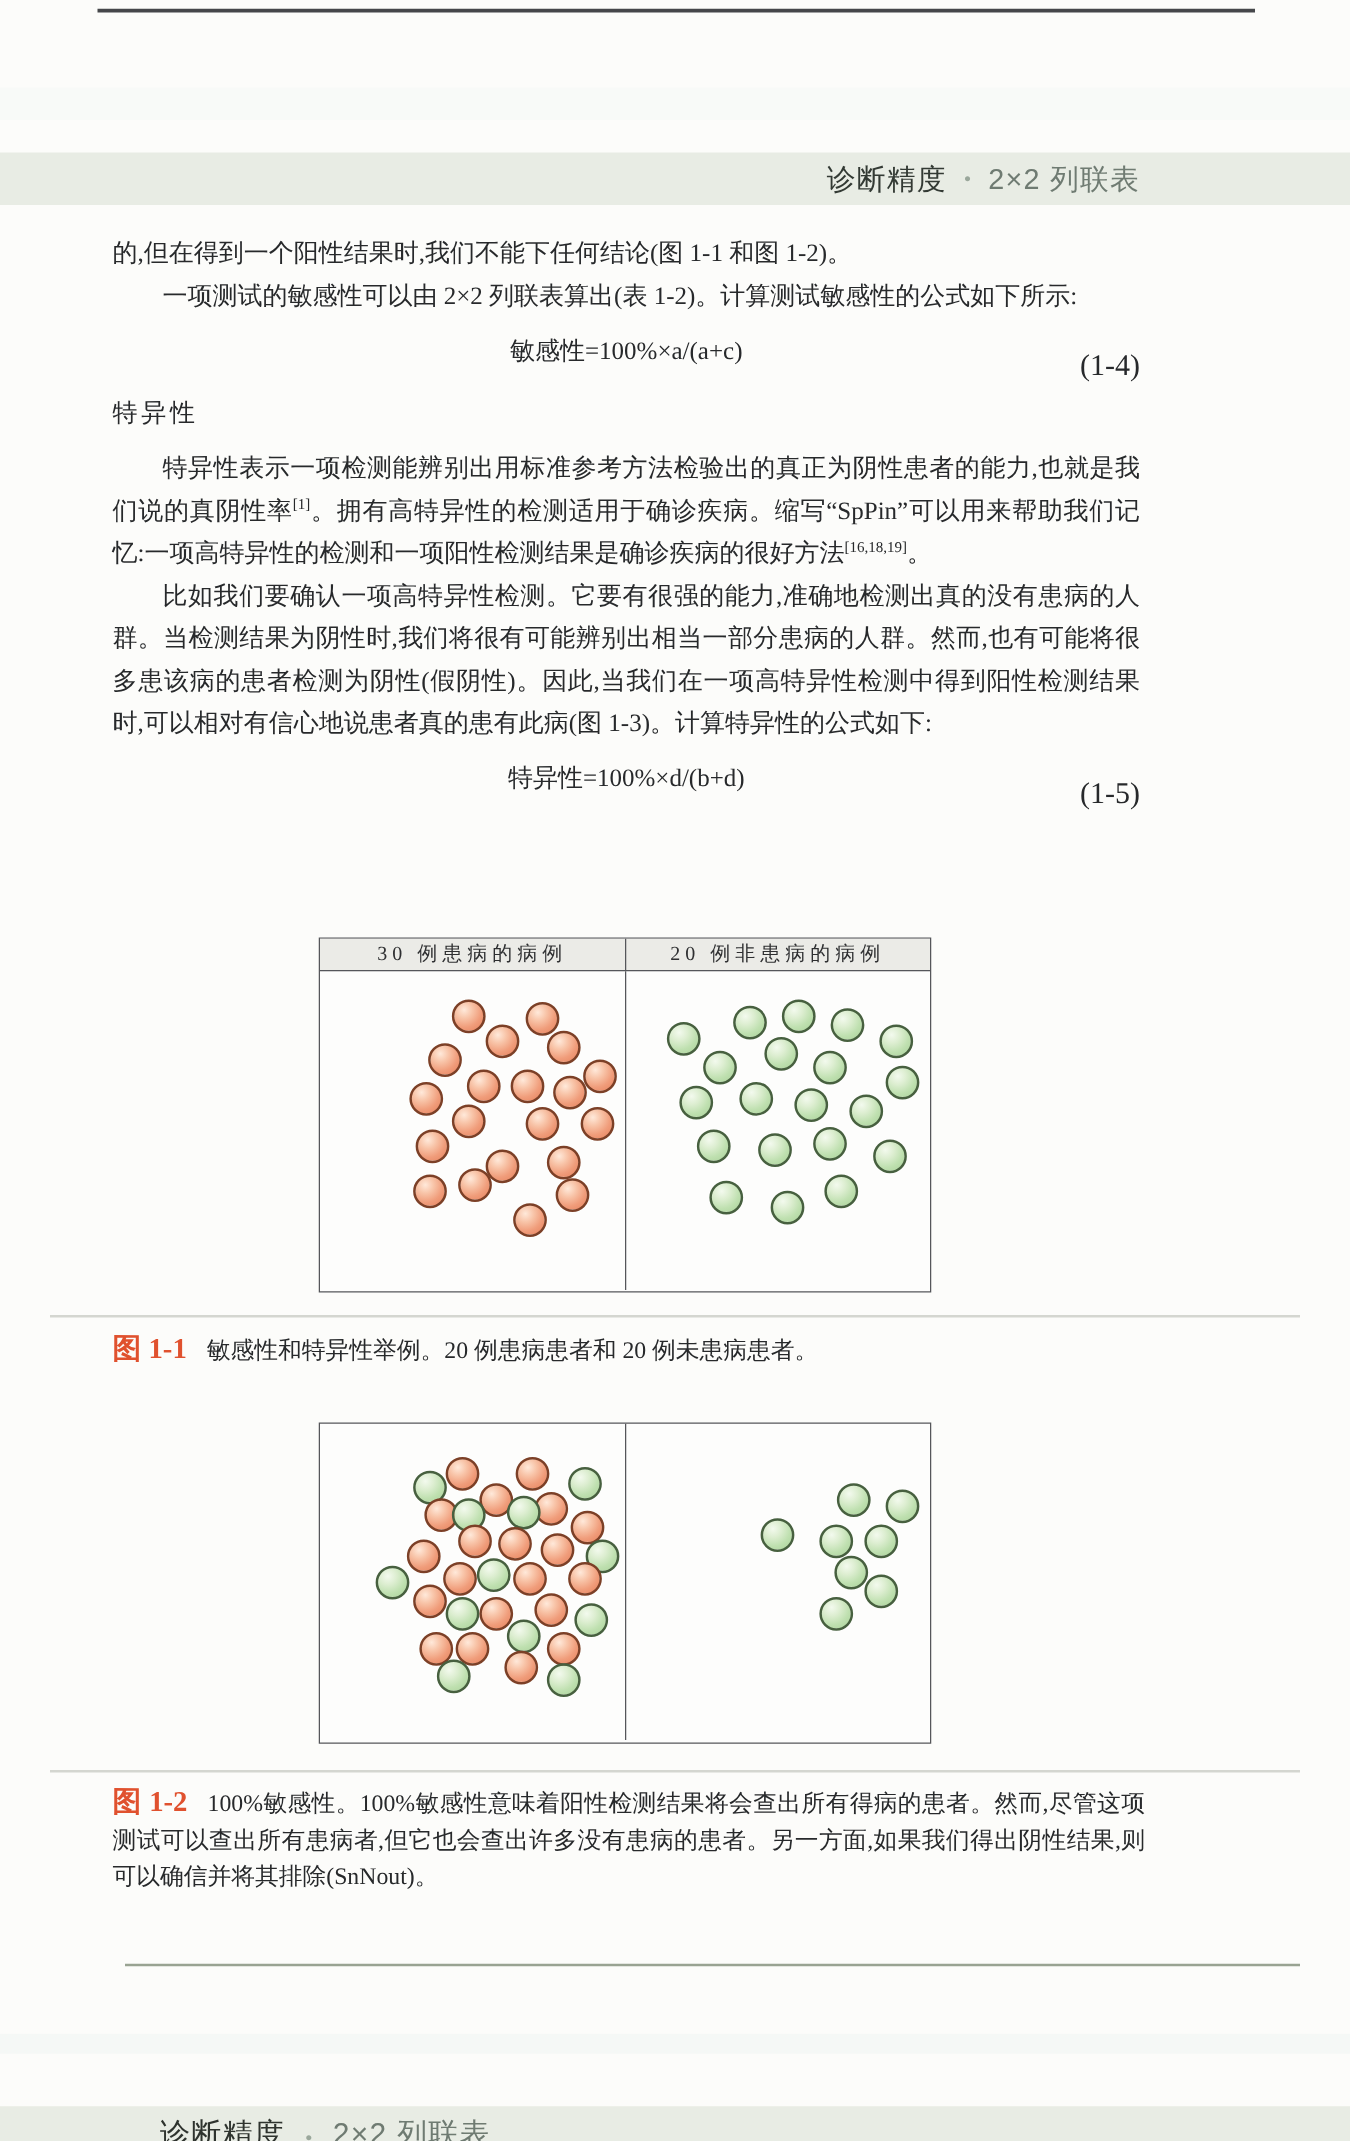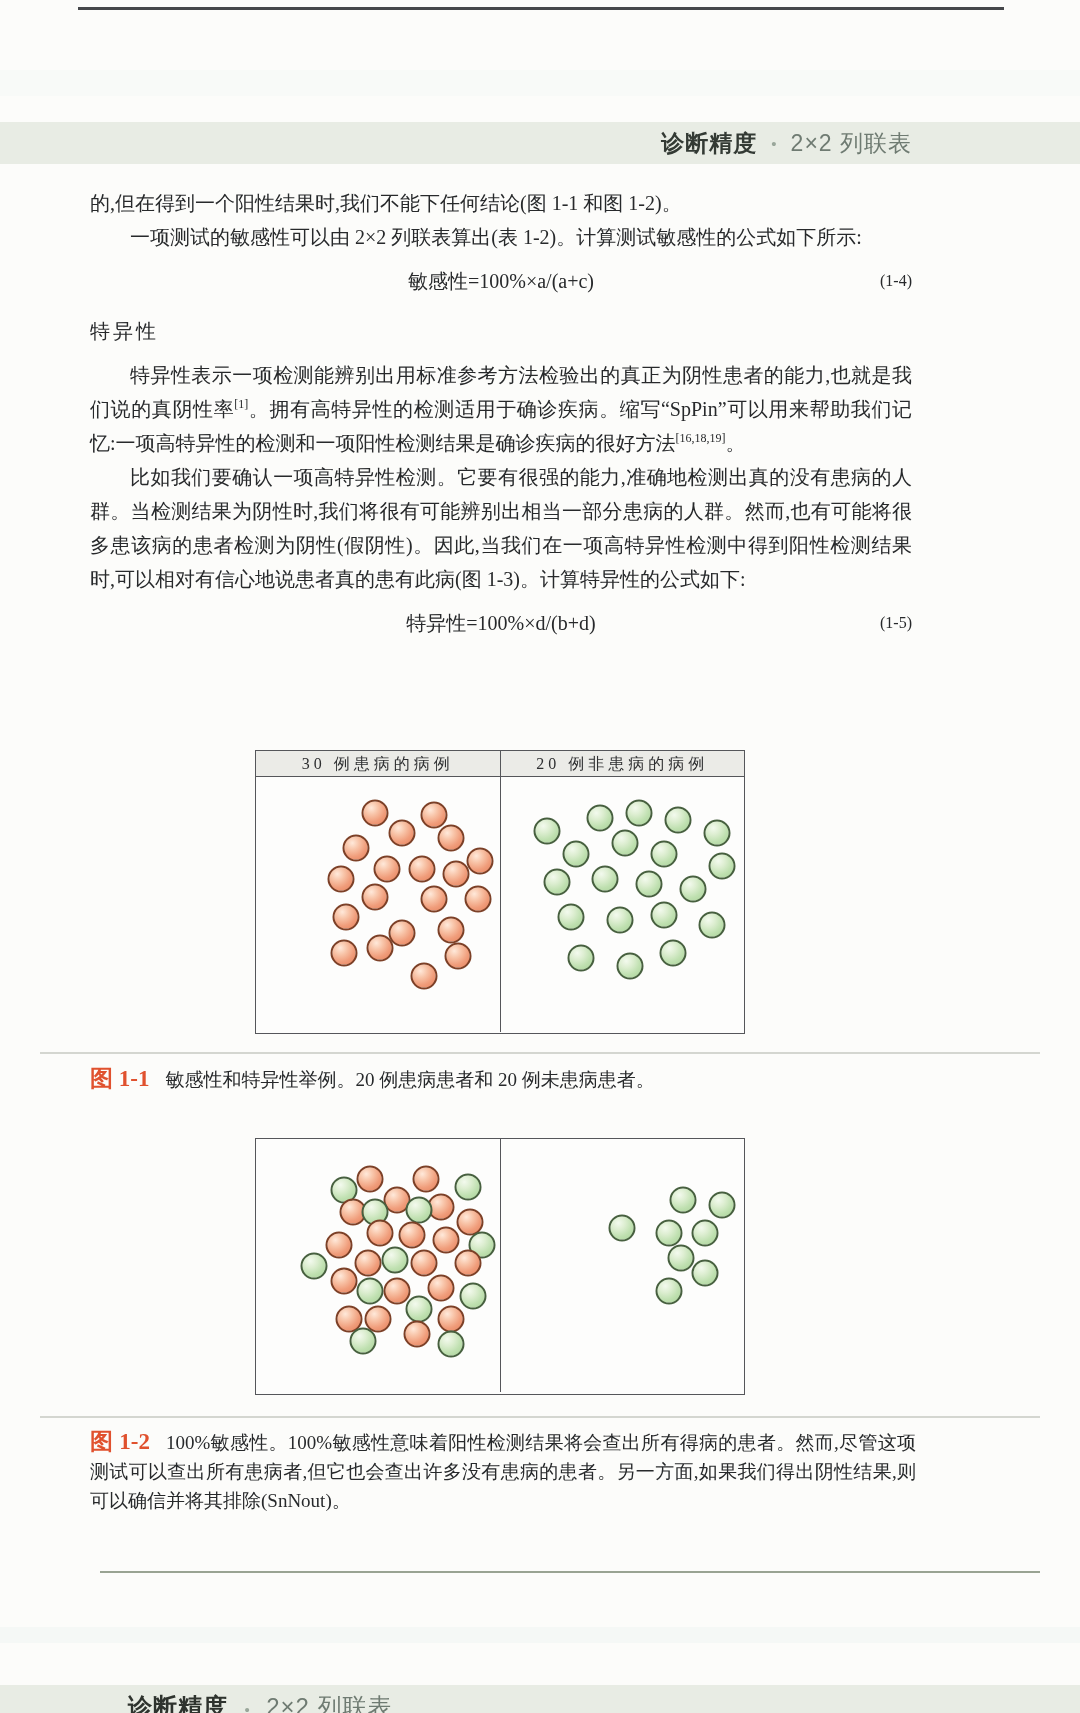--- a/index.html
+++ b/index.html
@@ -10,34 +10,34 @@
     font-family:"Liberation Serif","DejaVu Serif",serif;
     color:#27292b;
   }
   .top-rule { position:absolute; top:7px; left:78px; width:926px; height:3px; background:#45474a; }
   .faint-band-top { position:absolute; top:70px; left:0; width:100%; height:26px; background:#f8faf8; }
   .header-band {
     position:absolute; top:122px; left:0; width:100%; height:42px;
     background:#e8ece4; display:flex; align-items:center; justify-content:flex-end;
     padding-right:168px; font-family:"Liberation Sans","DejaVu Sans",sans-serif;
   }
-  .band-strong { font-weight:bold; font-size:23px; color:#333a34; letter-spacing:1px; }
+  .band-strong { font-weight:normal; font-size:23px; color:#333a34; letter-spacing:1px; }
   .band-bullet { font-size:15px; color:#9aa79b; margin:0 14px; }
   .band-light { font-size:23px; color:#6f7b72; letter-spacing:1px; }
 
   .content { position:absolute; top:164px; left:90px; width:822px; }
   .para {
     font-size:20px; line-height:34px; text-align:justify; text-justify:inter-ideograph;
   }
   .para.first { margin-top:22px; }
   .indent { text-indent:2em; }
   sup.ref { font-size:12px; line-height:0; vertical-align:super; letter-spacing:0; }
   .formula-row { position:relative; height:34px; line-height:34px; margin:10px 0; }
   .formula { display:block; text-align:center; font-size:20px; }
-  .eq-num { position:absolute; right:0; top:0; font-size:16px; }
+  .eq-num { position:absolute; right:0; top:12px; font-size:24px; }
   .section-heading { margin-top:16px; font-size:20px; line-height:34px; letter-spacing:3px; }
   .p3 { margin-top:10px; }
 
   .figure-box {
     position:absolute; left:255px; width:490px; border:1.5px solid #55565a; background:#fdfdfc;
   }
   .fig1 { top:750px; height:284px; }
   .fig2 { top:1138px; height:257px; }
   .fig-header { display:flex; height:26px; border-bottom:1.5px solid #55565a; background:#ebebe7; }
   .fig-header-cell {

